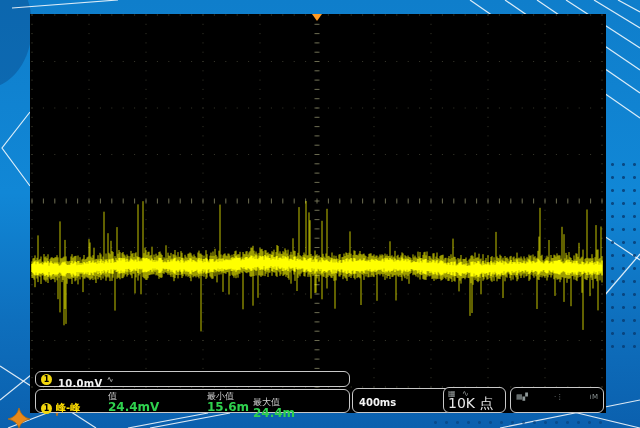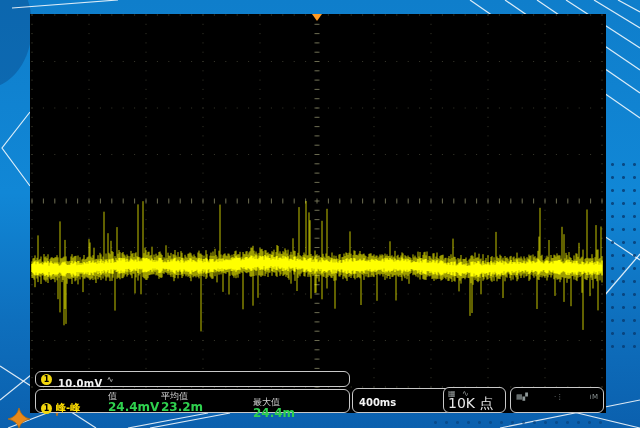--- a/index.html
+++ b/index.html
@@ -1104,23 +1104,23 @@
 
   <div class="box meas-bar">
     <div class="meas-name-row">
       <span class="badge">1</span>
       <span class="meas-name">峰-峰</span>
     </div>
     <div class="mcol c0">
       <span class="lbl">值</span>
       <span class="val">24.4mV</span>
     </div>
-    <div class="mcol c1">
-      <span class="lbl">平均值</span>
-      <span class="val">23.2m</span>
+    <div class="mcol c2">
+      <span class="lbl">最小值</span>
+      <span class="val">15.6m</span>
     </div>
     <div class="mcol c3">
       <span class="lbl">最大值</span>
       <span class="val">24.4m</span>
     </div>
   </div>
 
   <div class="box time-box">
     <span class="time-text">400ms</span>
   </div>

